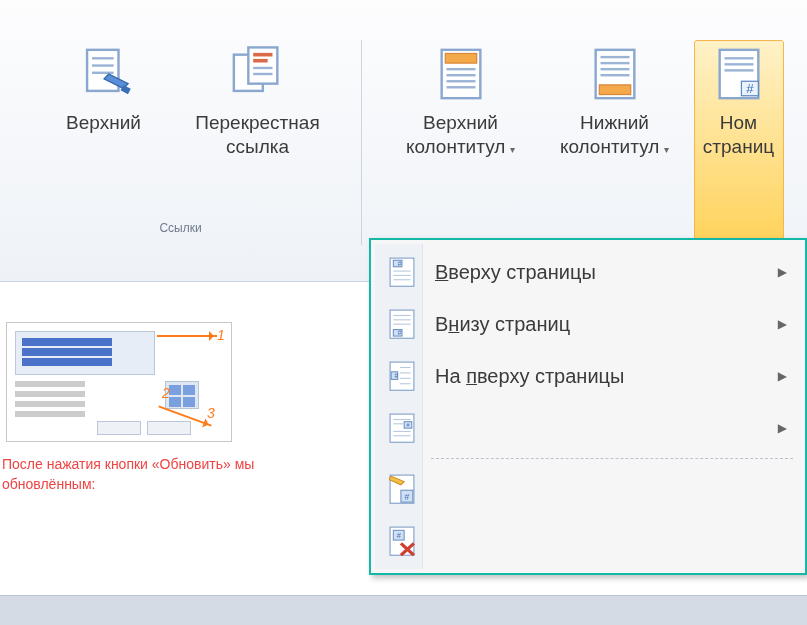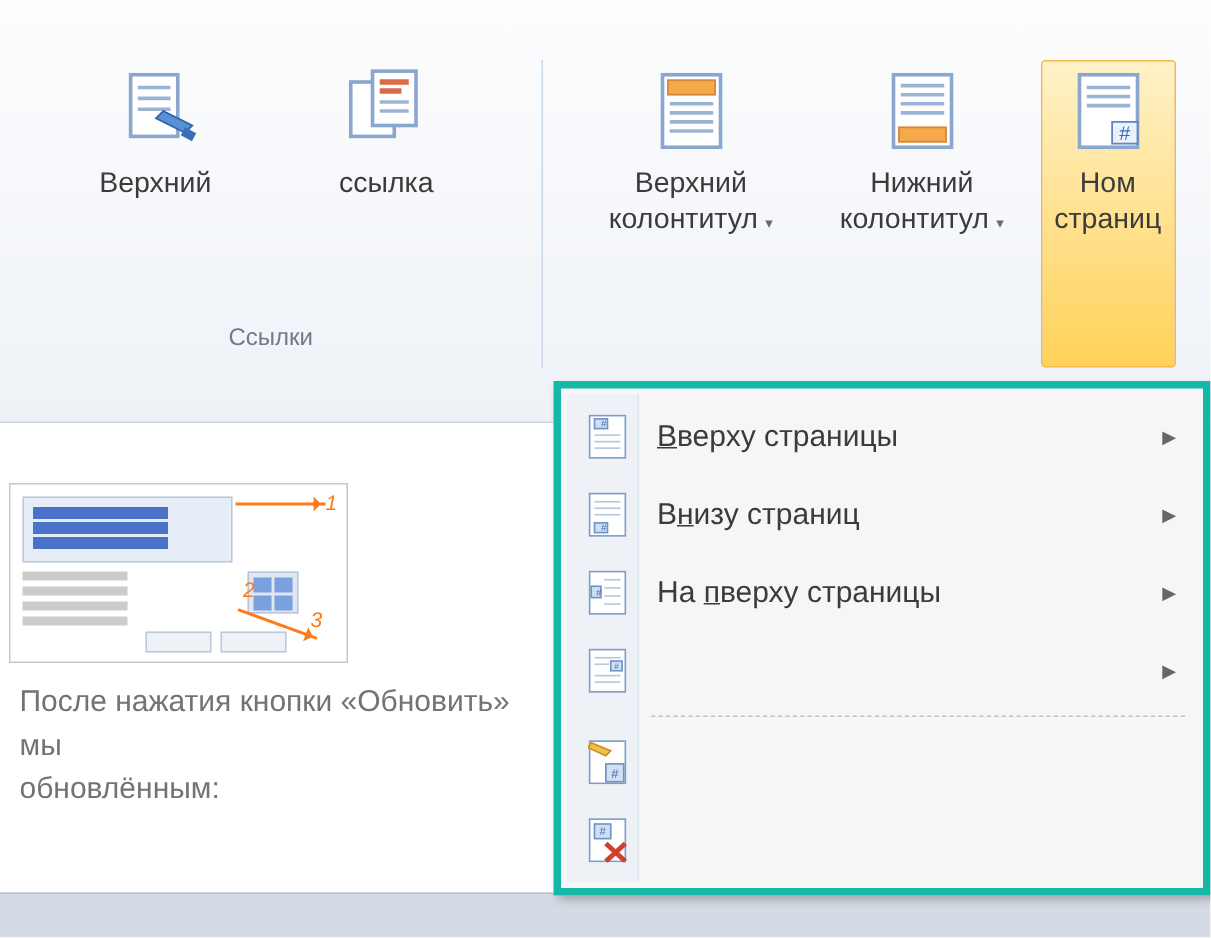--- a/index.html
+++ b/index.html
@@ -66,38 +66,37 @@
     color: #3b3b3b;
     white-space: nowrap;
   }
   .dd-caret {
     font-size: 10px;
     color: #6a6a6a;
     padding-left: 2px;
   }
 
   .group-caption {
-    font-size: 16px;
+    font-size: 12px;
     color: #6f7b8a;
     text-align: right;
     padding: 6px 0 10px 0;
   }
 
   
   .menu {
     position: absolute;
     left: 369px;
     top: 238px;
     width: 438px;
     background: #f6f6f6;
-    border: 5px solid #14b8a6;
+    border: 2px solid #14b8a6;
     box-shadow: 3px 3px 6px rgba(0,0,0,.25);
     padding: 6px 4px;
     z-index: 5;
-    margin-top: 16px;
   }
   .menu-gutter {
     position: absolute;
     left: 4px; top: 4px; bottom: 4px;
     width: 48px;
     background: #eef2f7;
     border-right: 1px solid #dde5ef;
   }
   .menu-item {
     position: relative;
@@ -158,23 +157,23 @@
   .thumb .n1{left:210px;top:4px;} .thumb .n2{left:155px;top:62px;} .thumb .n3{left:200px;top:82px;}
   .thumb .tb-icons{position:absolute;left:158px;top:58px;width:34px;height:28px;background:#dfe7f2;border:1px solid #b6c4d8;}
   .thumb .tb-icons::before{content:"";position:absolute;left:3px;top:3px;width:12px;height:10px;background:#7aa0e0;box-shadow:14px 0 #7aa0e0,0 12px #7aa0e0,14px 12px #7aa0e0;}
   .thumb .arrow2{position:absolute;left:150px;top:92px;width:56px;height:2px;background:#ff7b1a;transform:rotate(20deg);}
   .thumb .arrow2::after{content:"";position:absolute;right:-2px;top:-4px;border:5px solid transparent;border-left-color:#ff7b1a;}
   .thumb .btn-row{position:absolute;left:90px;bottom:6px;display:flex;gap:6px;}
   .thumb .btn-row span{display:block;width:44px;height:14px;background:#eef2f7;border:1px solid #bac8db;}
   .thumb .lines{position:absolute;left:8px;top:58px;width:70px;height:6px;background:#ccc;box-shadow:0 10px 0 #ccc,0 20px 0 #ccc,0 30px 0 #ccc;}
 
   .doc-text {
-    padding: 12px 0 0 13px;
-    font-size: 20px;
-    color: #737373;
+    padding: 12px 0 0 2px;
+    font-size: 14px;
+    color: #ef4444;
     line-height: 1.45;
     width: 360px;
   }
 
   .bottom-spacer{
     position:absolute;left:0;bottom:0;width:100%;height:30px;
     background:#d5dbe4;border-top:1px solid #bac3cf;
   }
 
   
@@ -206,20 +205,21 @@
         <span class="icon-large">
           <svg viewBox="0 0 48 48">
             <rect x="4" y="8" width="24" height="30" fill="#fff" stroke="#8aa7cf" stroke-width="2"></rect>
             <rect x="16" y="2" width="24" height="30" fill="#fff" stroke="#8aa7cf" stroke-width="2"></rect>
             <line x1="20" y1="8" x2="36" y2="8" stroke="#d96b4a" stroke-width="3"></line>
             <line x1="20" y1="13" x2="32" y2="13" stroke="#d96b4a" stroke-width="3"></line>
             <line x1="20" y1="19" x2="36" y2="19" stroke="#9bb4d6" stroke-width="2"></line>
             <line x1="20" y1="24" x2="36" y2="24" stroke="#9bb4d6" stroke-width="2"></line>
           </svg>
         </span>
+        <span class="label-line">Перекрестная</span>
         <span class="label-line">ссылка</span>
       </div>
     </div>
     <div class="group-caption">Ссылки</div>
   </div>
 
   <div class="group right">
     <div class="buttons-row">
 
       <div class="big-btn">

